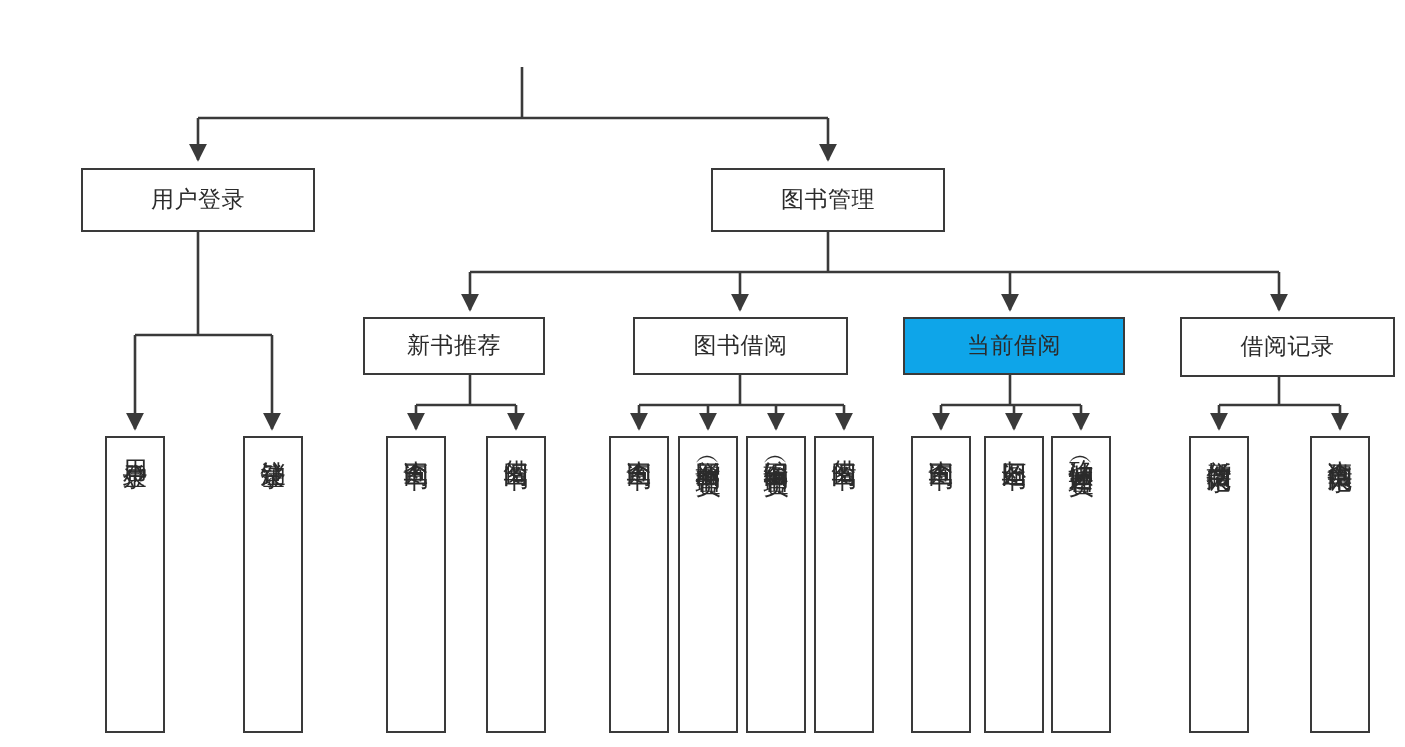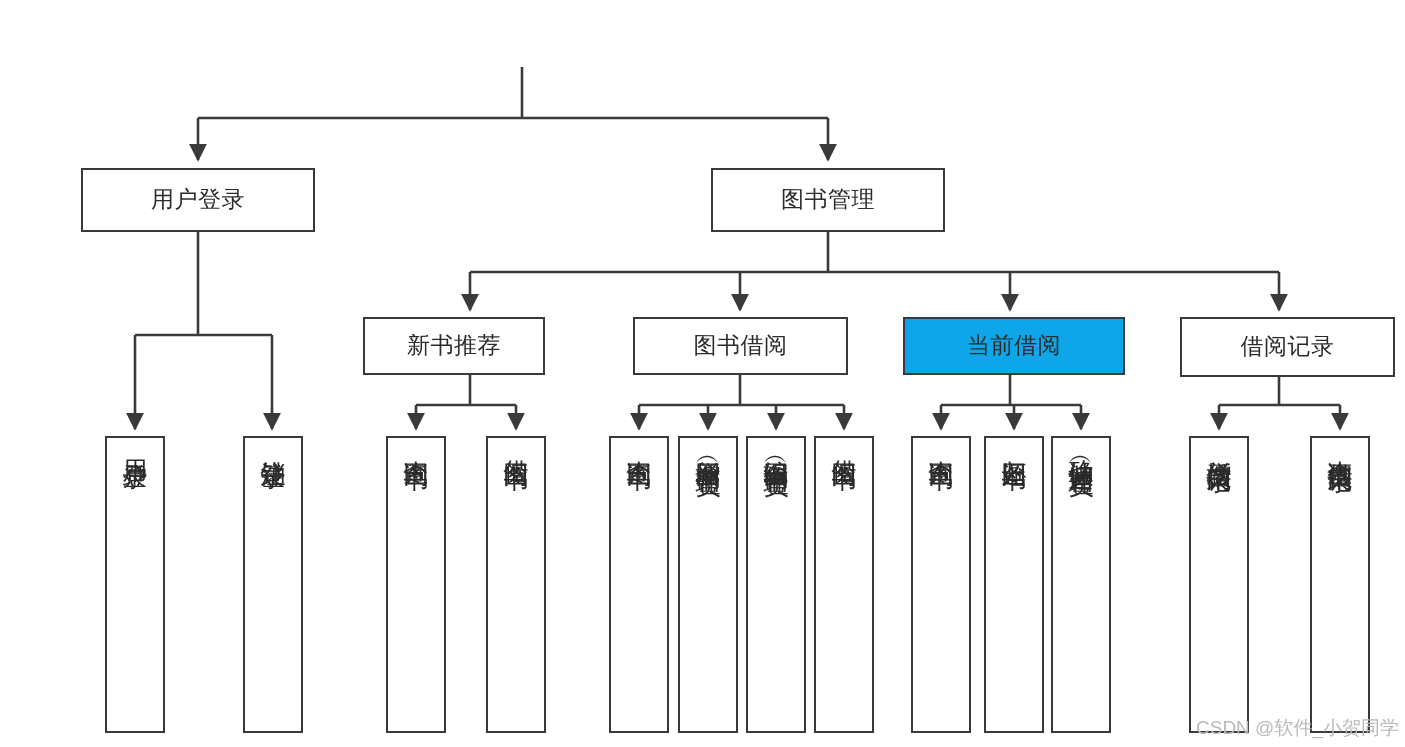--- a/index.html
+++ b/index.html
@@ -174,15 +174,14 @@
   <div class="node v" style="left: 1051px; top: 436px; width: 60px; height: 297px; border-color: rgb(58, 58, 58); background: rgb(255, 255, 255); color: rgb(43, 43, 43);">
     <span class="node-label">确认归还（管理员）</span>
   </div>
   <div class="node v" style="left: 1189px; top: 436px; width: 60px; height: 297px; border-color: rgb(58, 58, 58); background: rgb(255, 255, 255); color: rgb(43, 43, 43);">
     <span class="node-label">新增借阅记录</span>
   </div>
   <div class="node v" style="left: 1310px; top: 436px; width: 60px; height: 297px; border-color: rgb(58, 58, 58); background: rgb(255, 255, 255); color: rgb(43, 43, 43);">
     <span class="node-label">查询借阅记录</span>
   </div>
 
-  <div class="watermark" style="left: 1196px; top: 715px; color: rgb(185, 185, 185);">CSDN @软件_小贺同学</div>
 
 </div>
 
 </body></html>

